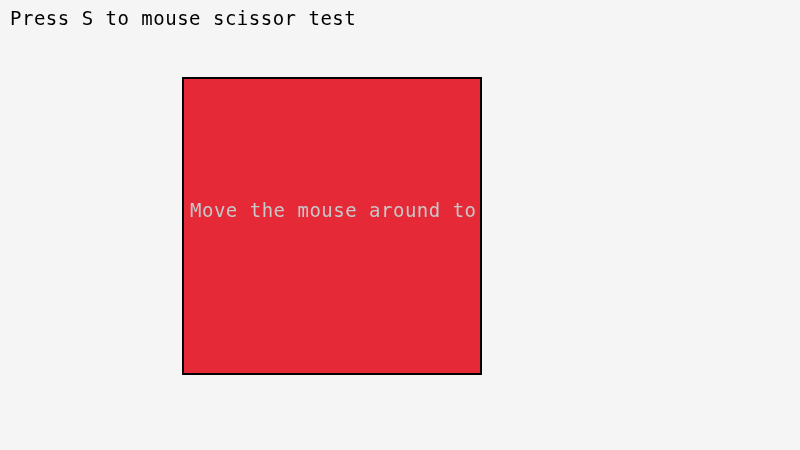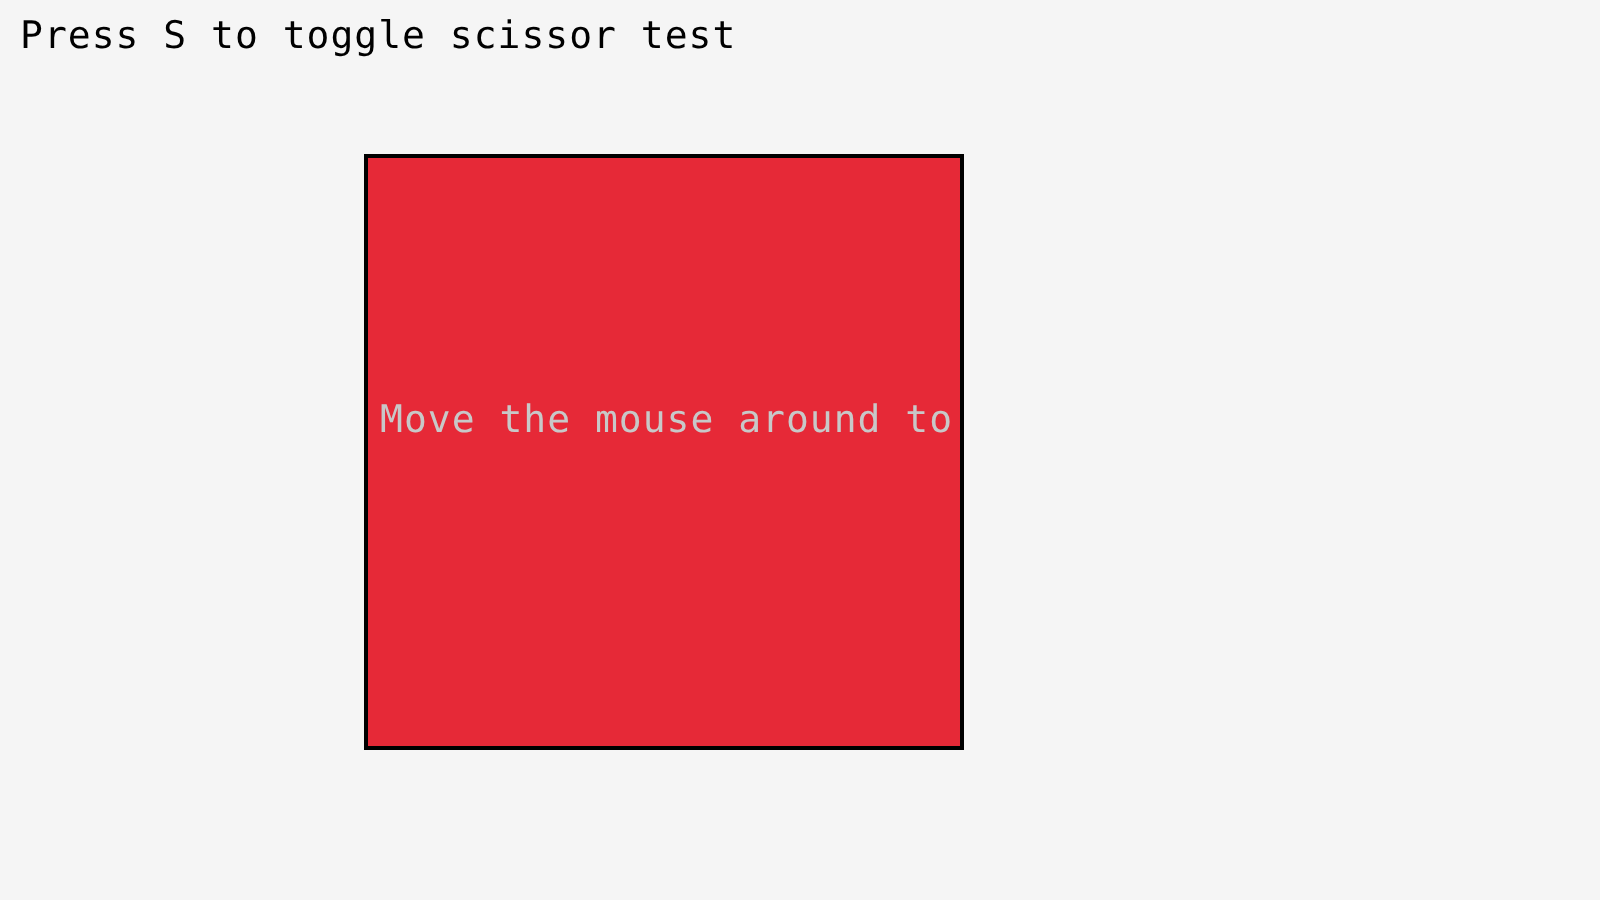--- a/index.html
+++ b/index.html
@@ -62,19 +62,19 @@
     white-space: pre;
     -webkit-font-smoothing: none;
     font-smooth: never;
   }
 </style>
 </head>
 <body>
 
 <div id="app-canvas">
 
-  <div id="instruction-text">Press S to toggle scissor test</div>
+  <div id="instruction-text">Press S to mouse scissor test</div>
 
   <div id="scissor-region">
     <div id="clipped-text">Move the mouse around to reveal parts of the text</div>
   </div>
 
 </div>
 
 </body></html>

